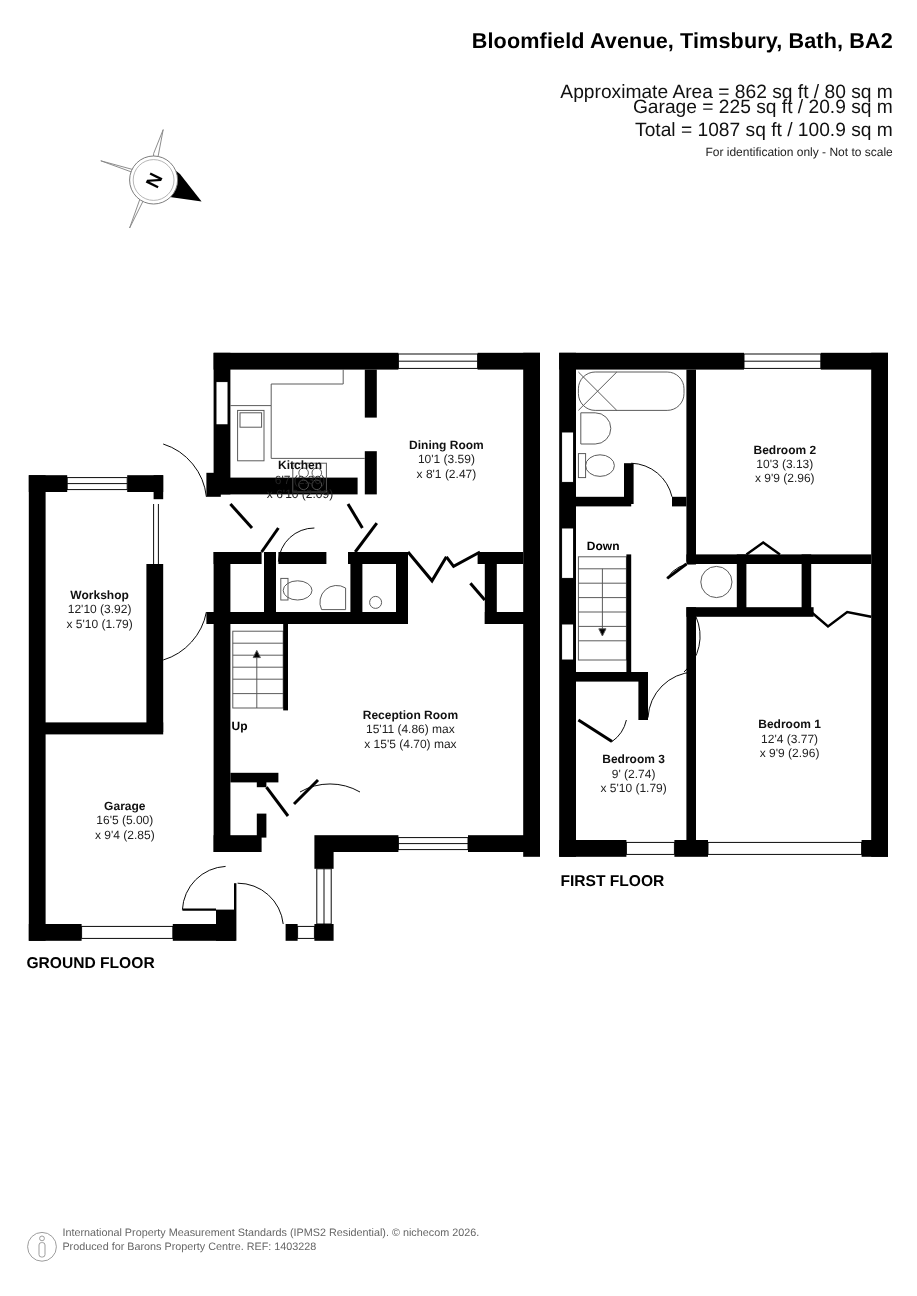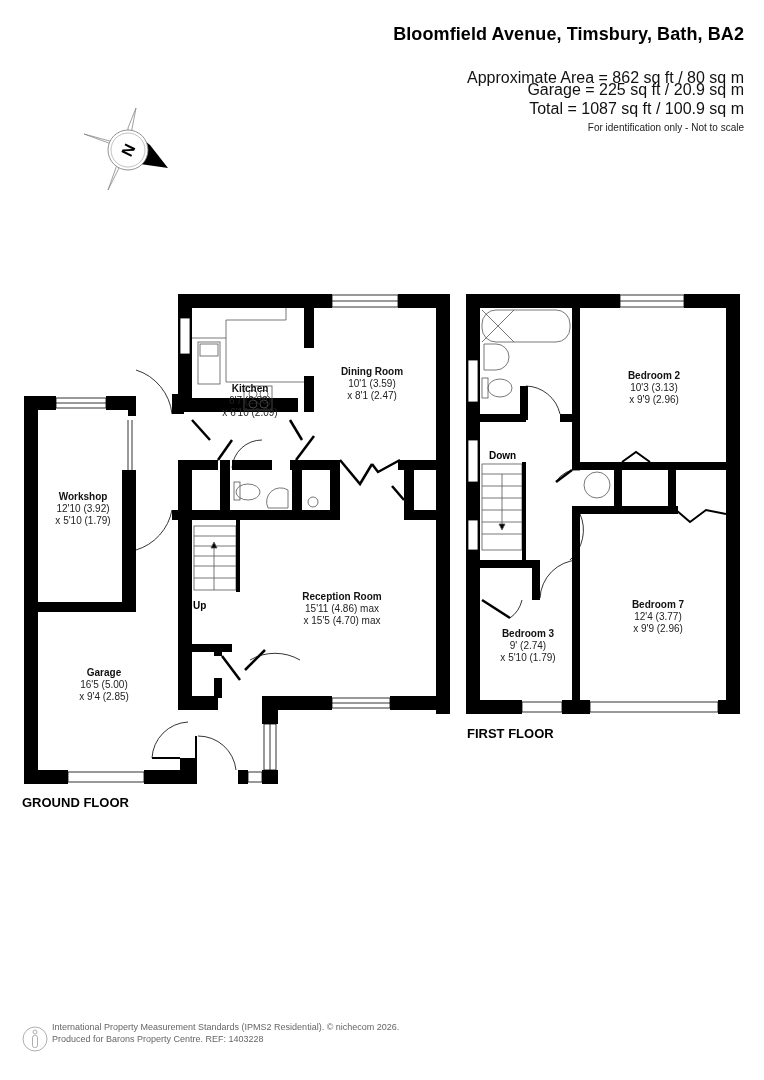--- a/index.html
+++ b/index.html
@@ -241,21 +241,21 @@
 </div>
 <div class="stair-label" style="left:193px; top:600px;">Up</div>
 <div class="floor-label" style="left:22px; top:795px;">GROUND FLOOR</div>
 
 <div class="room-label" style="left:654px; top:370px;">
   <div class="rn">Bedroom 2</div>
   <div>10'3 (3.13)</div>
   <div>x 9'9 (2.96)</div>
 </div>
 <div class="room-label" style="left:658px; top:599px;">
-  <div class="rn">Bedroom 7</div>
+  <div class="rn">Bedroom 1</div>
   <div>12'4 (3.77)</div>
   <div>x 9'9 (2.96)</div>
 </div>
 <div class="room-label" style="left:528px; top:628px;">
   <div class="rn">Bedroom 3</div>
   <div>9' (2.74)</div>
   <div>x 5'10 (1.79)</div>
 </div>
 <div class="stair-label" style="left:489px; top:450px;">Down</div>
 <div class="floor-label" style="left:467px; top:726px;">FIRST FLOOR</div>

